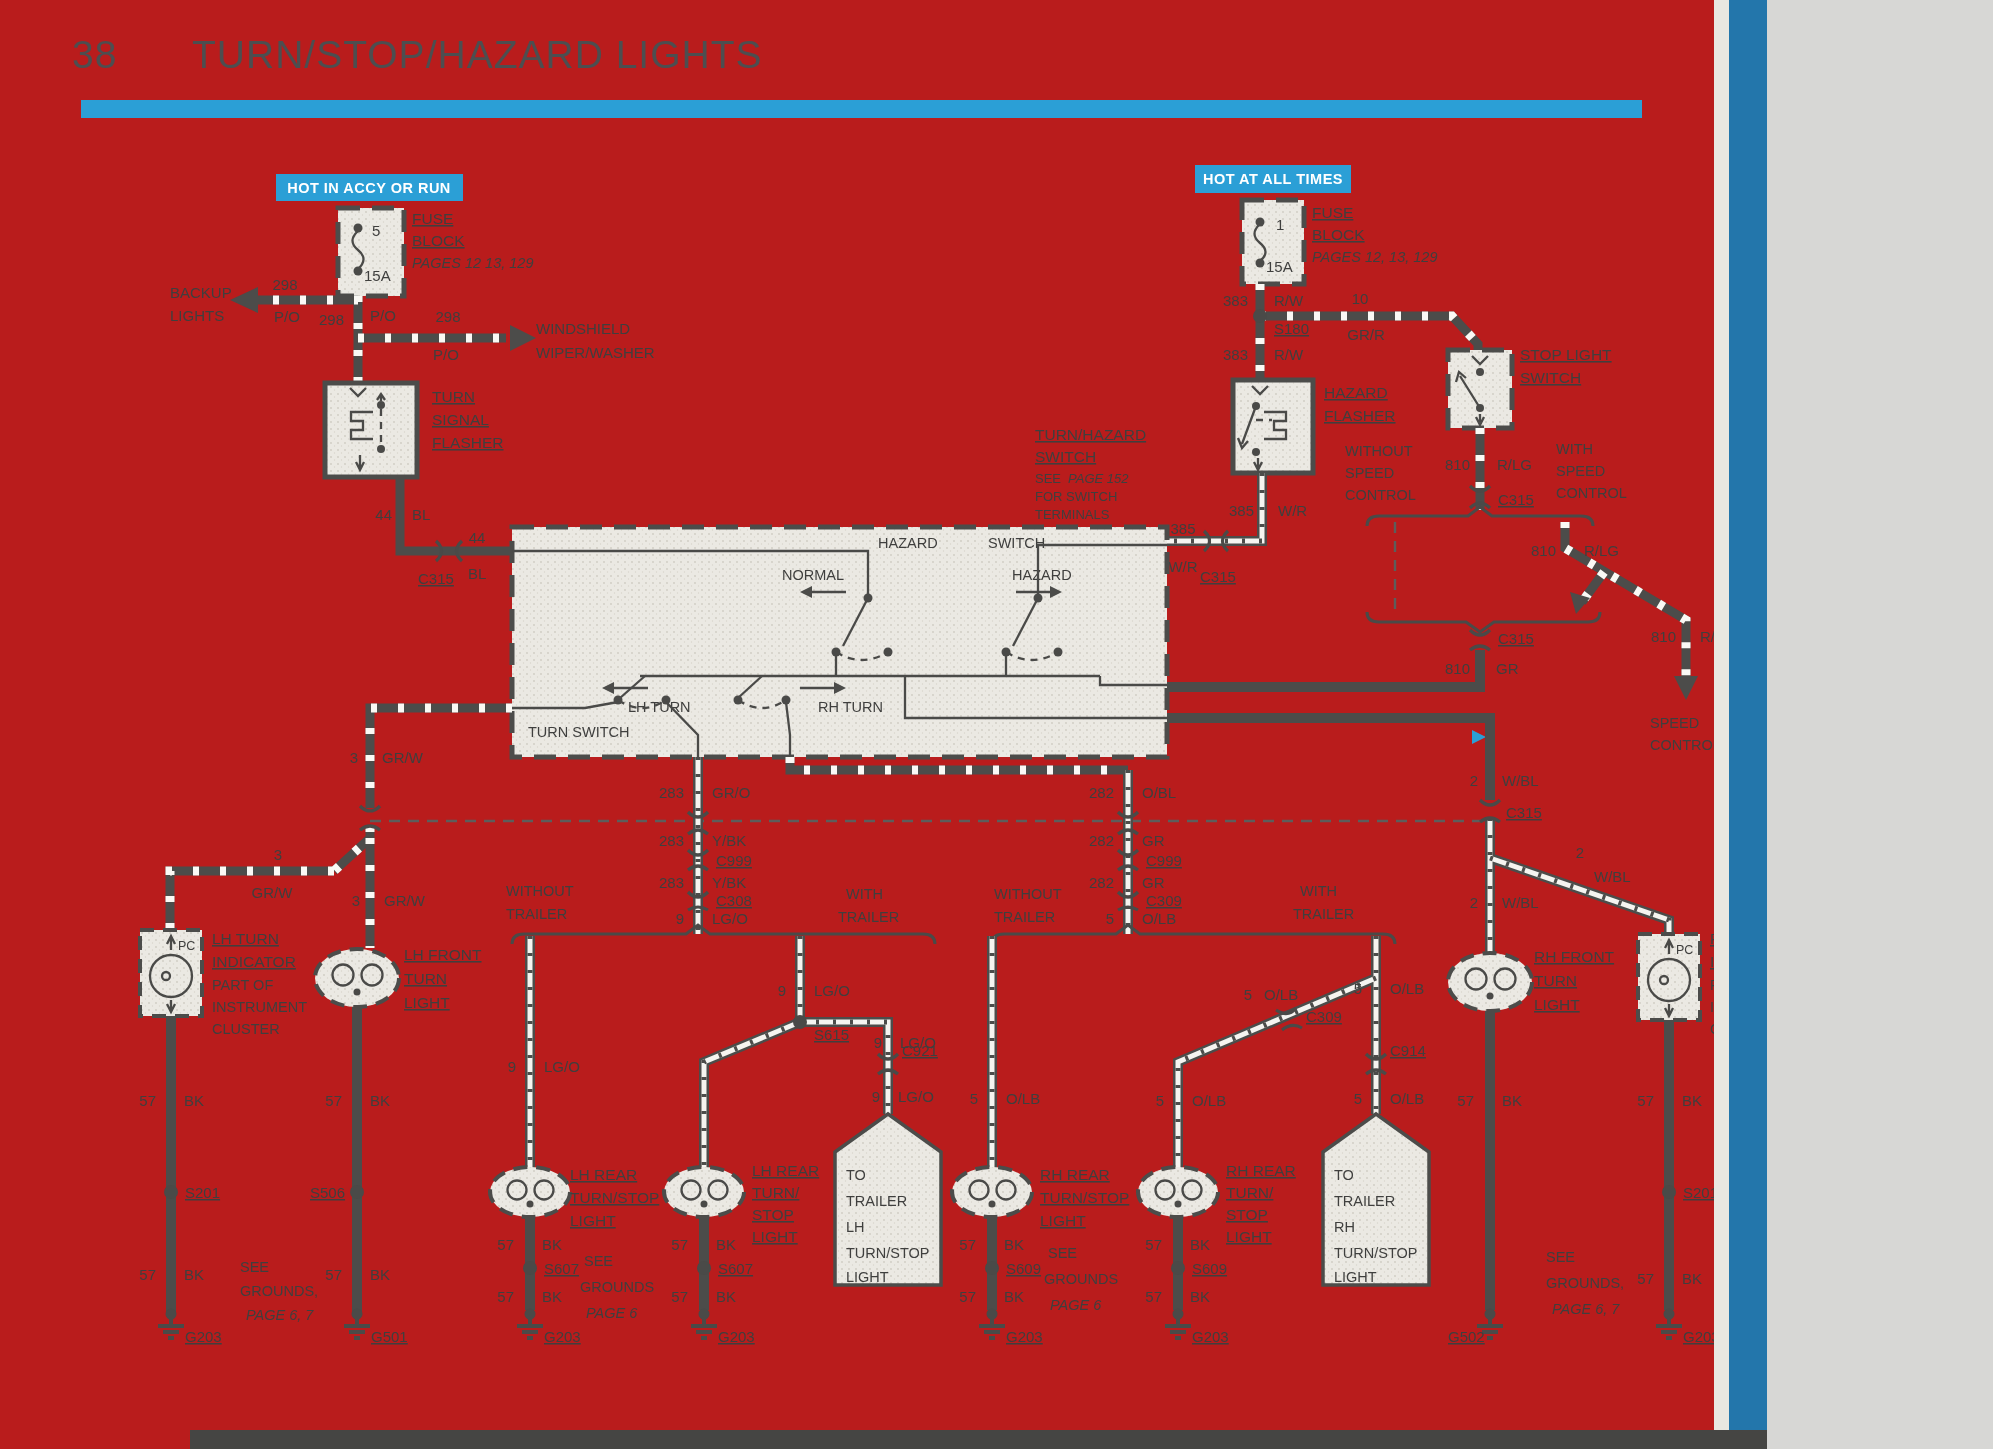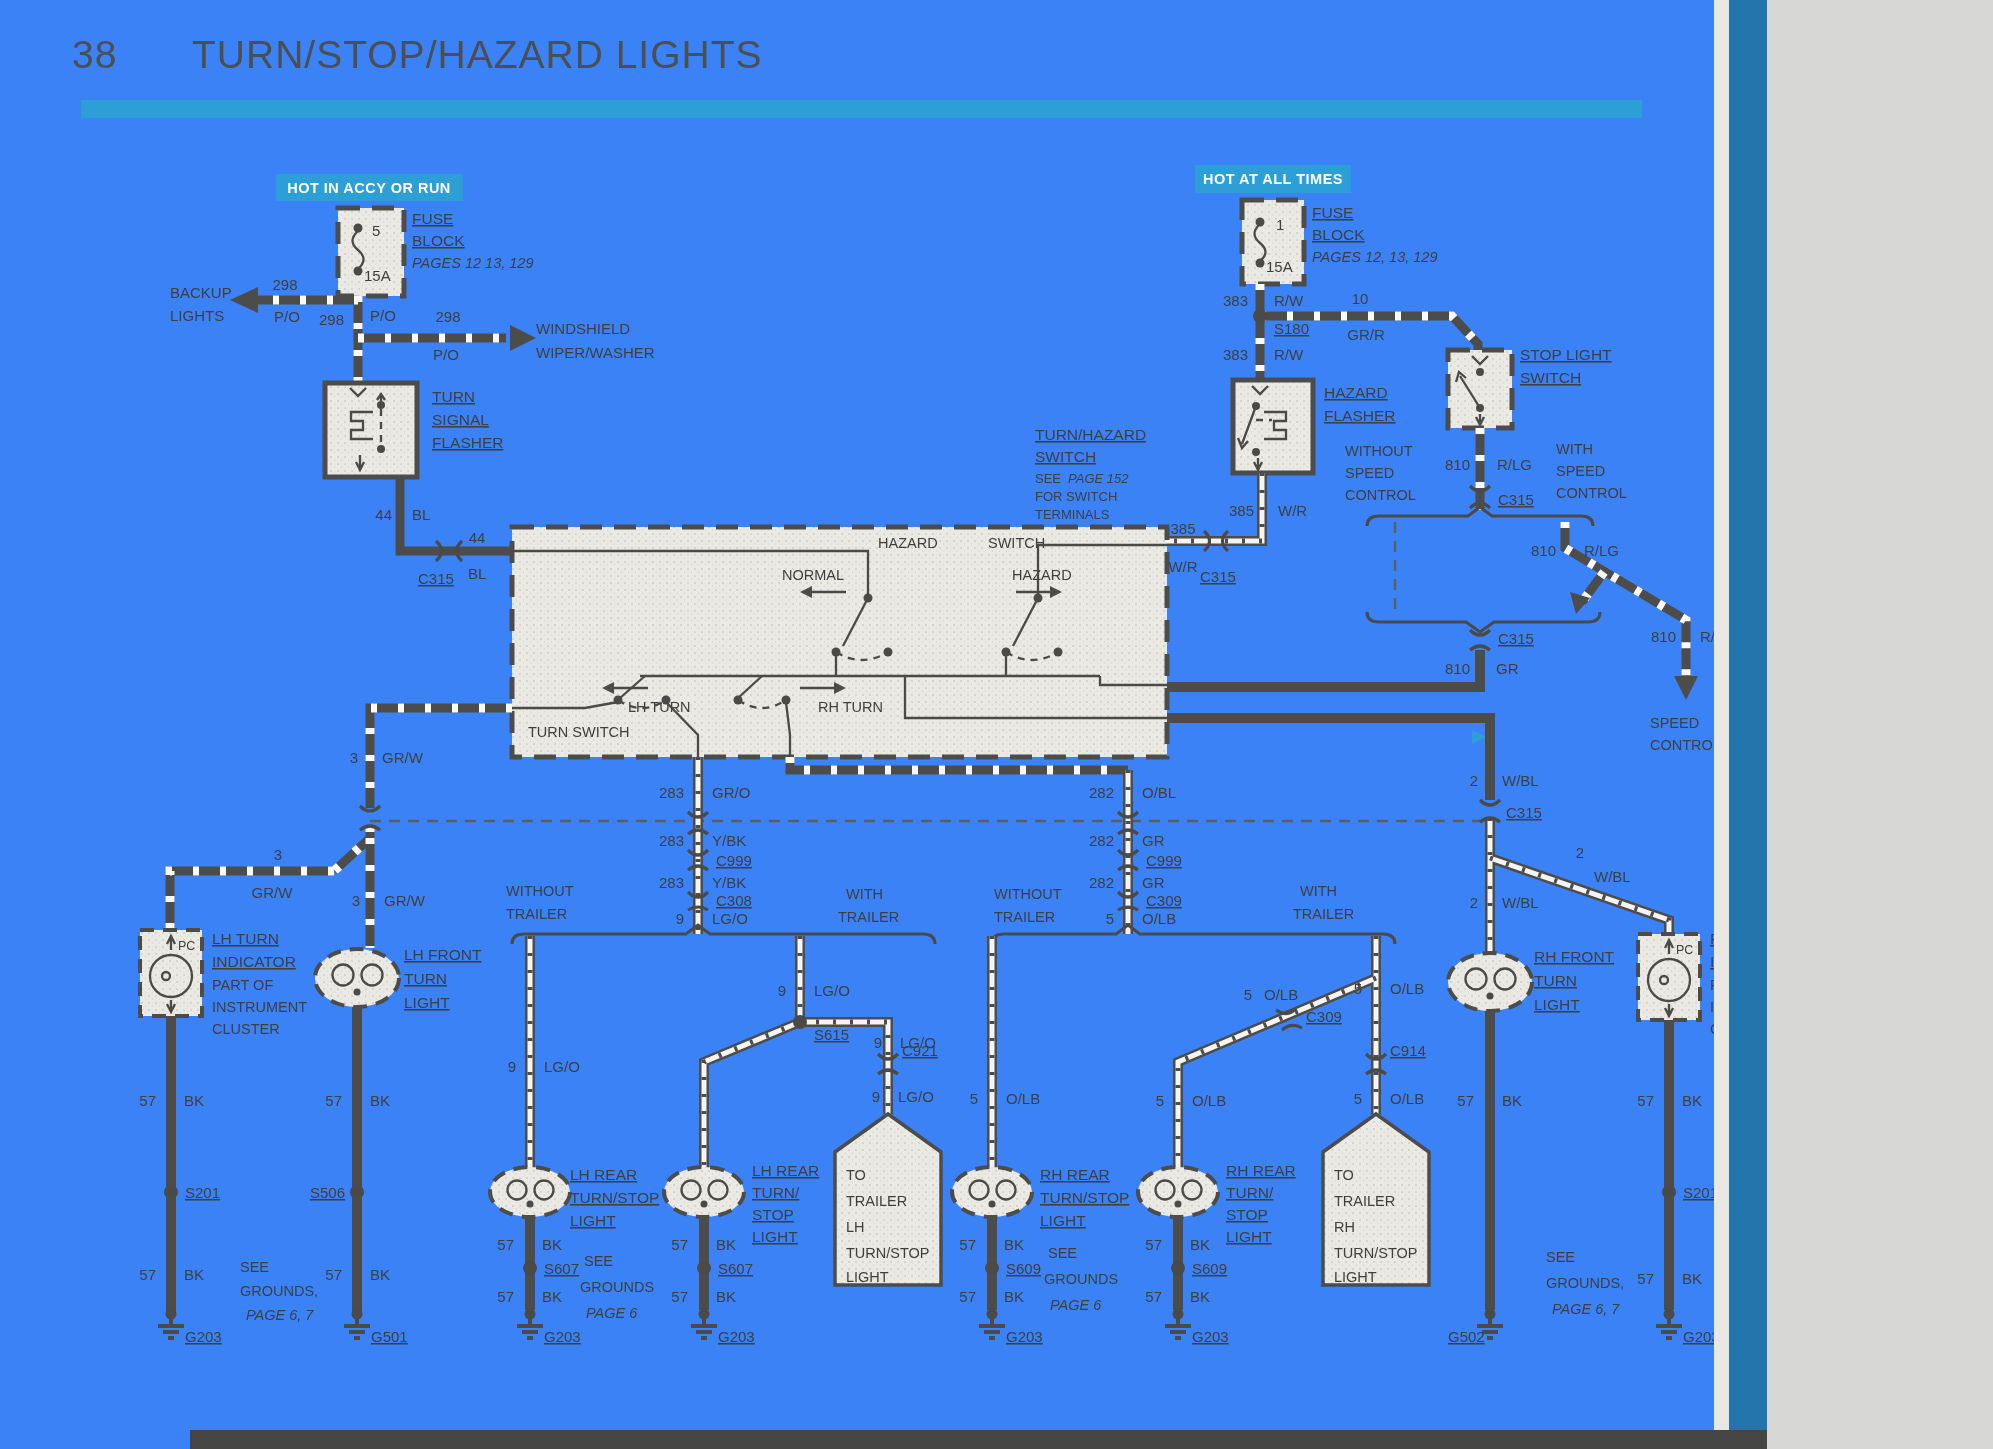--- a/index.html
+++ b/index.html
@@ -1,16 +1,16 @@
 <!DOCTYPE html>
 <html><head>
 <meta charset="utf-8">
 <style>
   html,body{margin:0;padding:0;background:#cfcfcd;}
-  .stage{position:relative;width:1993px;height:1449px;background:#3b82f6;overflow:hidden;}
+  .stage{position:relative;width:1993px;height:1449px;background:#b91c1c;overflow:hidden;}
   svg{position:absolute;left:0;top:0;}
   text{font-family:"Liberation Sans","DejaVu Sans",sans-serif;fill:#3f3f3e;}
   .t15{font-size:15px;} .t16{font-size:15.5px;} .t14{font-size:14.5px;} .t13{font-size:13px;} .t12{font-size:12.5px;}
   .hd{font-size:39px;fill:#4d4e50;letter-spacing:1px;}
   .u{text-decoration:underline;}
   .it{font-style:italic;}
   .bannertxt{font-size:14.5px;font-weight:bold;fill:#ffffff;letter-spacing:.5px;}
   .ws{stroke:#4c4c4a;stroke-width:9;fill:none;}
   .wsl{stroke:#4c4c4a;stroke-width:10;fill:none;}
   .whl{stroke:#faf9f5;stroke-width:9;fill:none;stroke-dasharray:6 21;}

